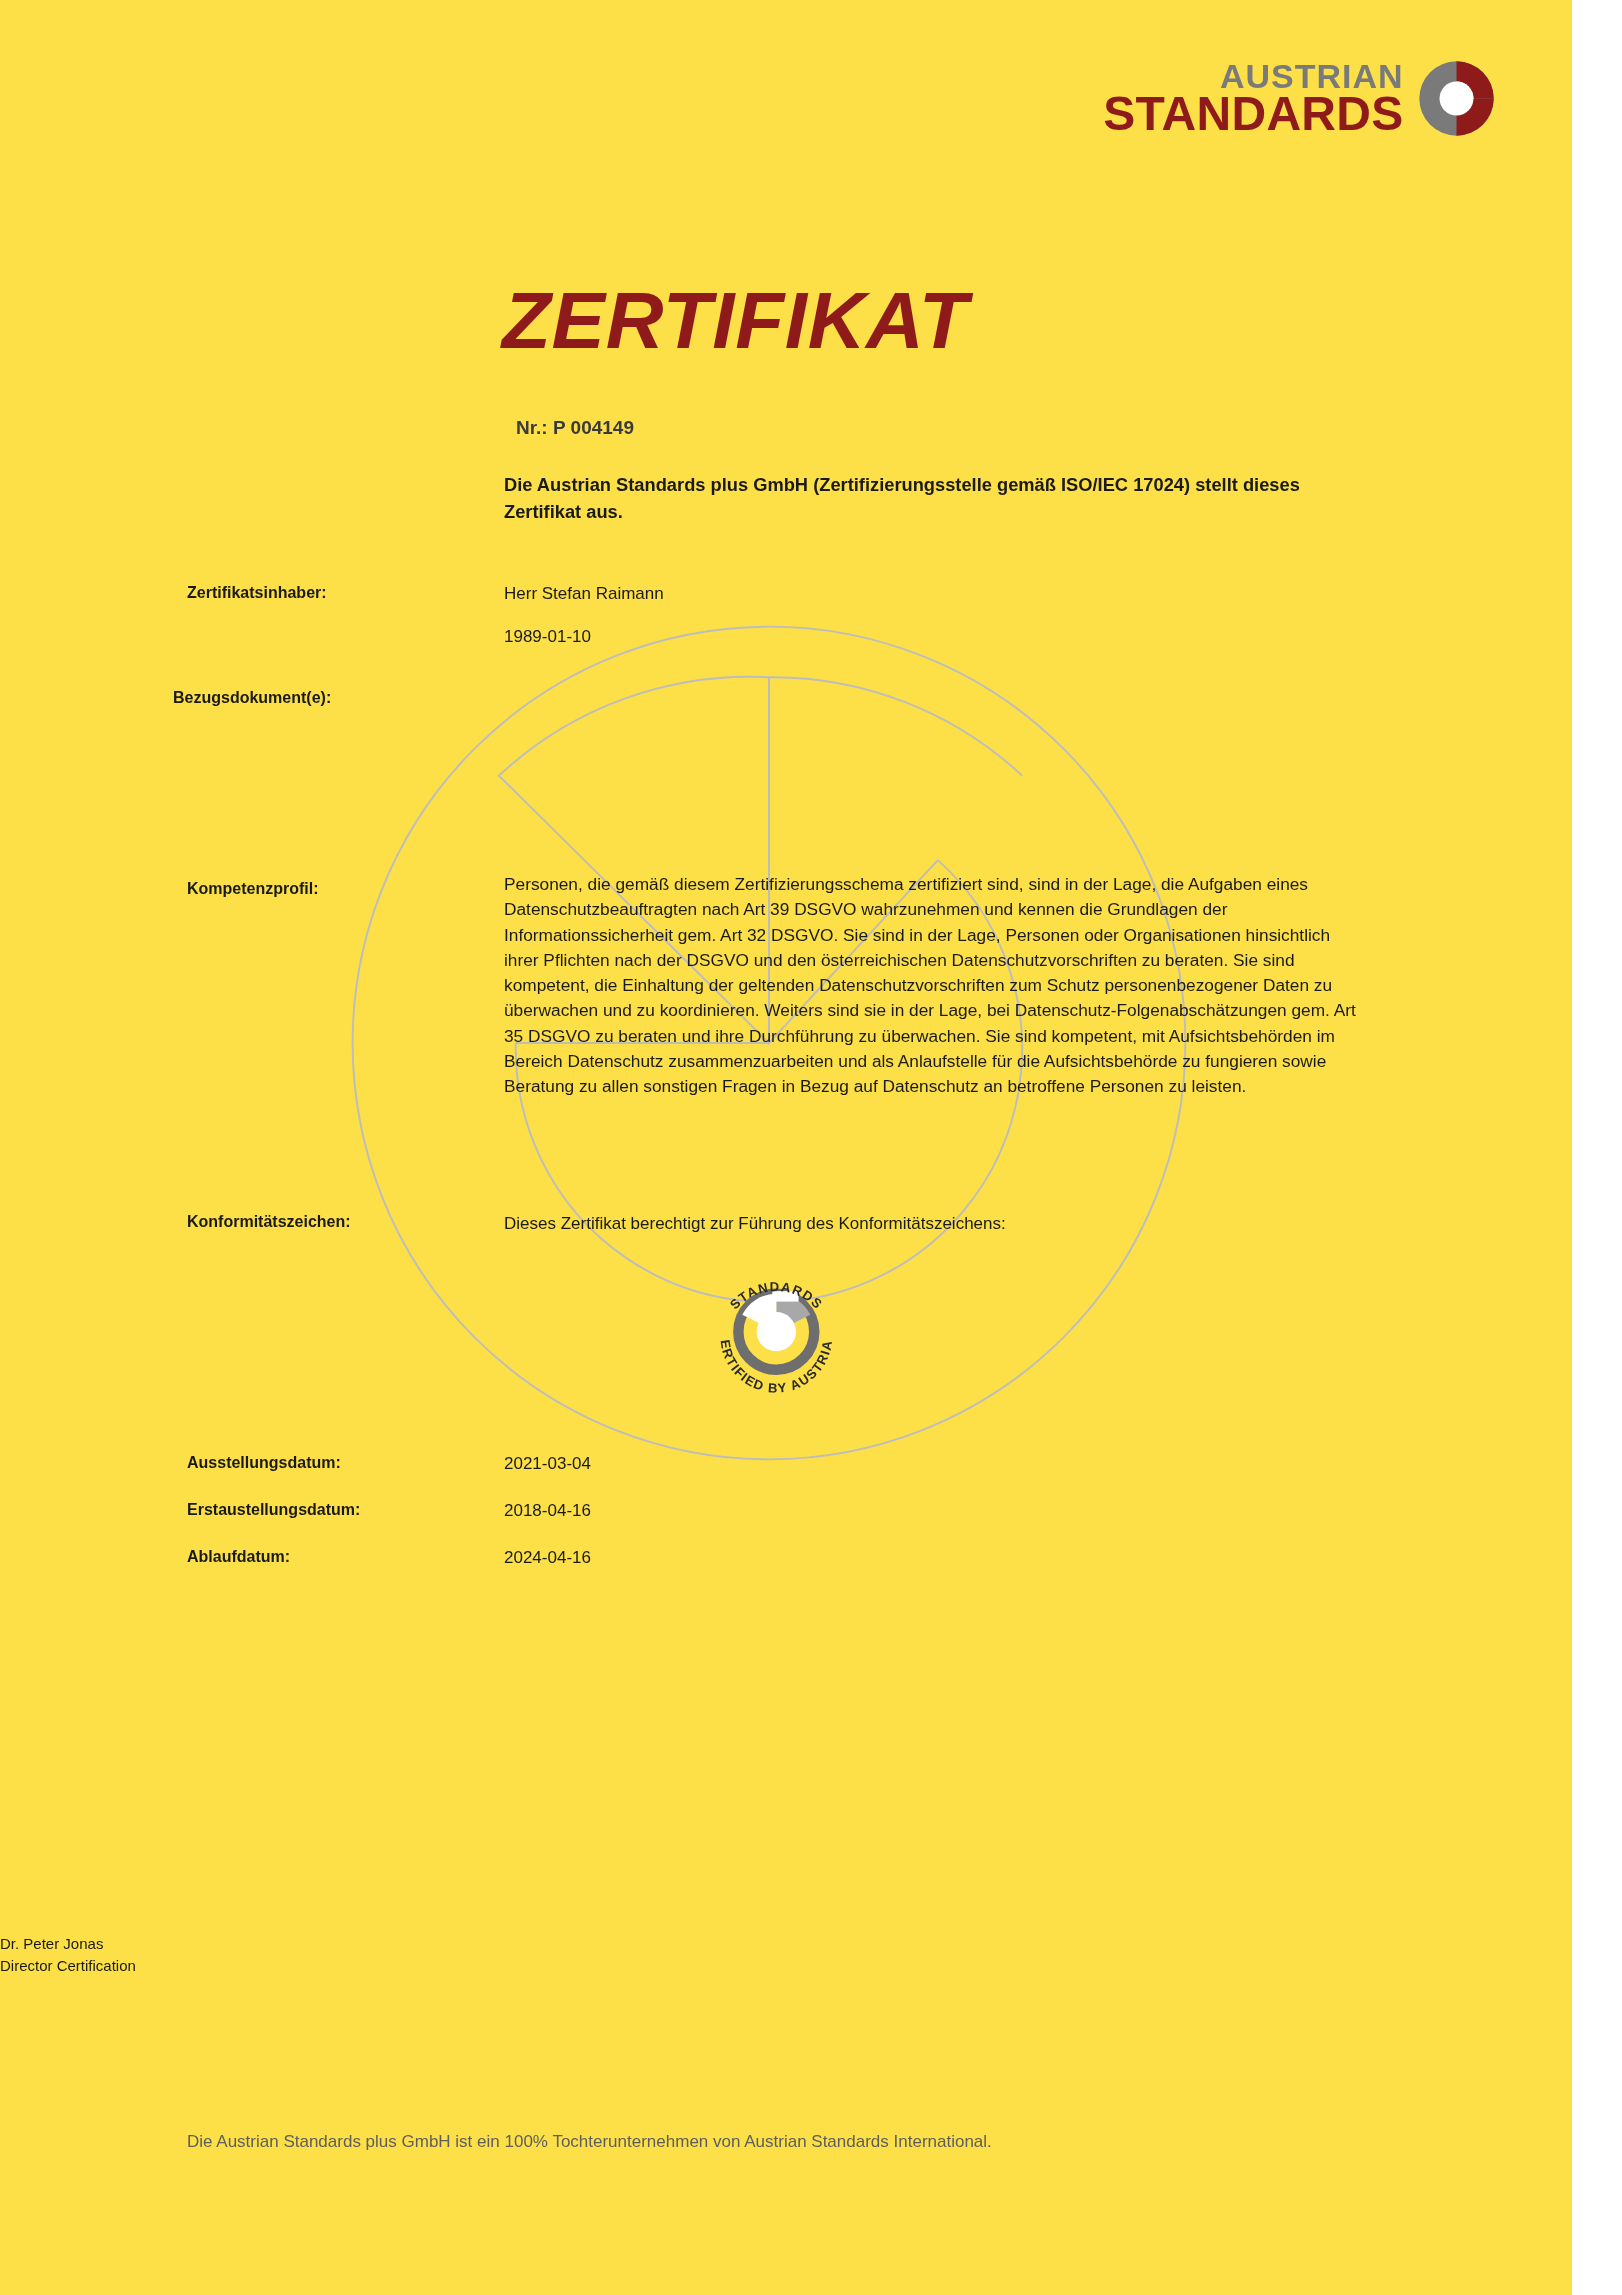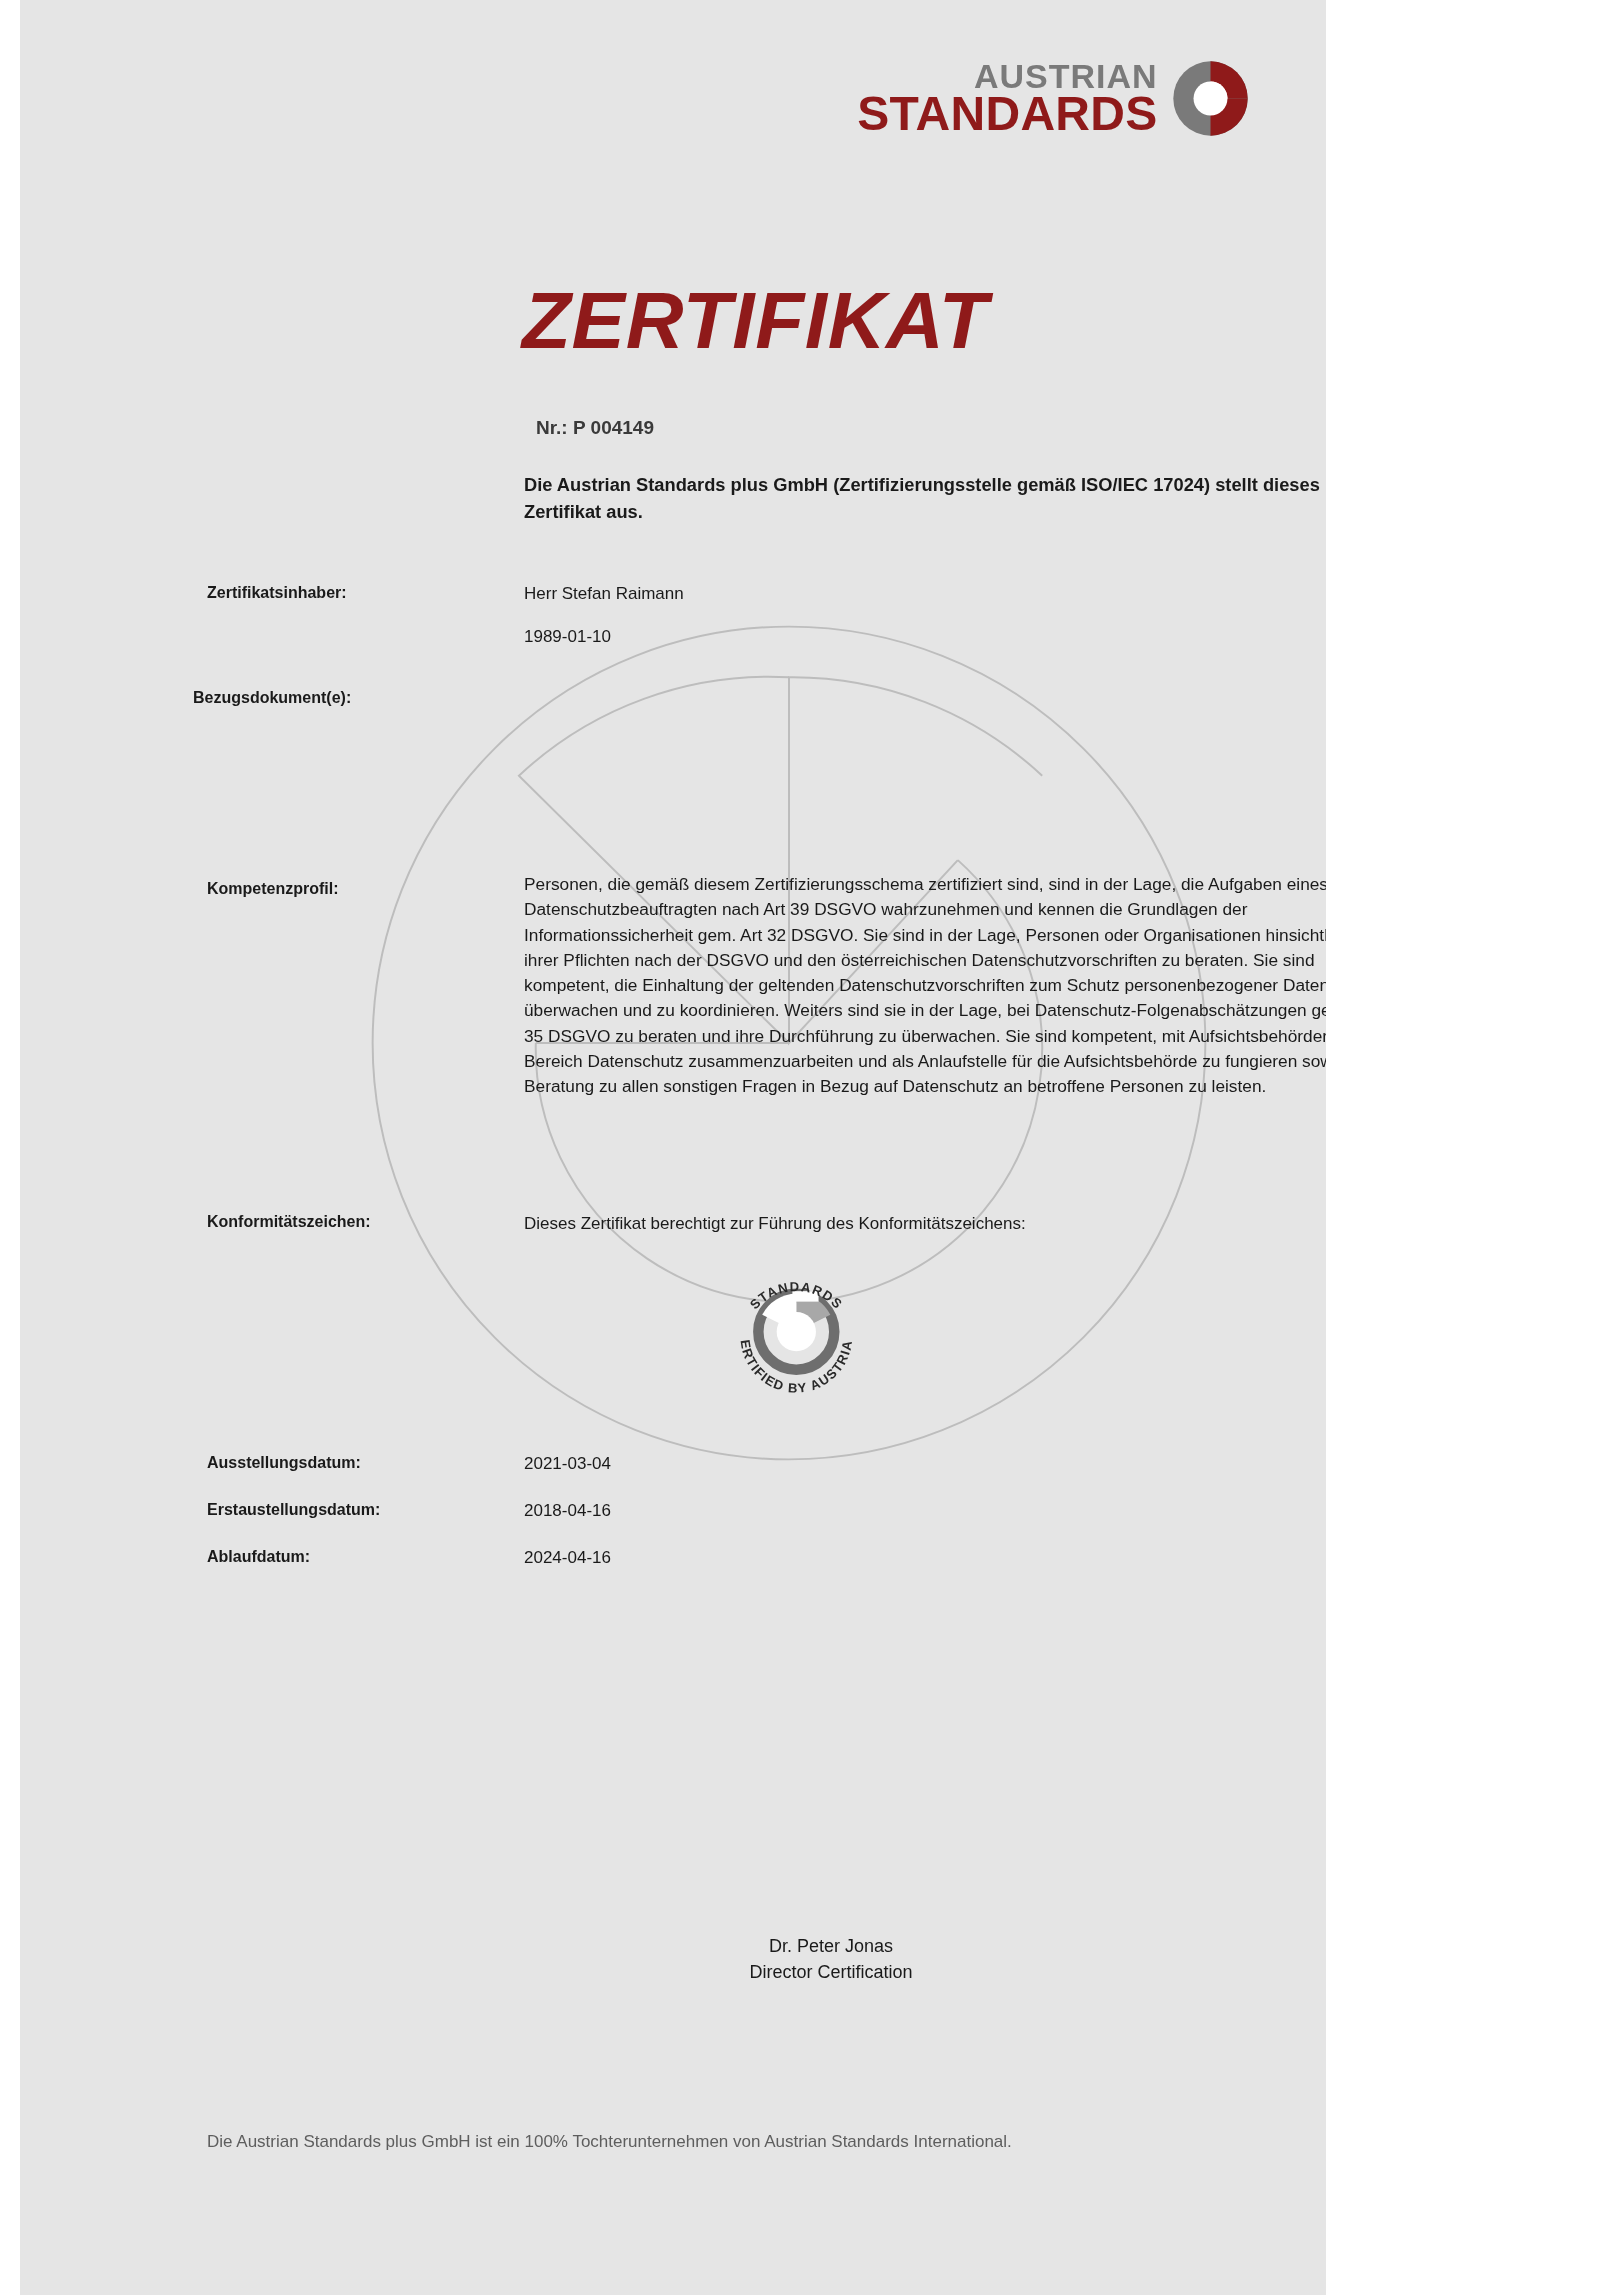--- a/index.html
+++ b/index.html
@@ -6,25 +6,24 @@
     margin: 0;
     padding: 0;
     background: #ffffff;
   }
   body {
     font-family: "Liberation Sans", sans-serif;
     color: #1a1a1a;
   }
   .page {
     position: relative;
-    width: 1306px;
+    width: 1572px;
     height: 2295px;
     overflow: hidden;
-    background: #e5e5e5;
-    margin-left: 20px;
+    background: #fde047;
   }
 
   
   .watermark {
     position: absolute;
     left: 347px;
     top: 621px;
     width: 844px;
     height: 844px;
     pointer-events: none;
@@ -130,22 +129,21 @@
     height: 164px;
     z-index: 2;
   }
 
   
   .signature {
     position: absolute;
     left: 0;
     top: 1933px;
     width: 1622px;
-    text-align: center;
-    font-size: 18px;
+    font-size: 15px;
     line-height: 1.45;
     color: #1a1a1a;
     z-index: 2;
   }
 
   
   .footer {
     position: absolute;
     left: 187px;
     top: 2129px;

